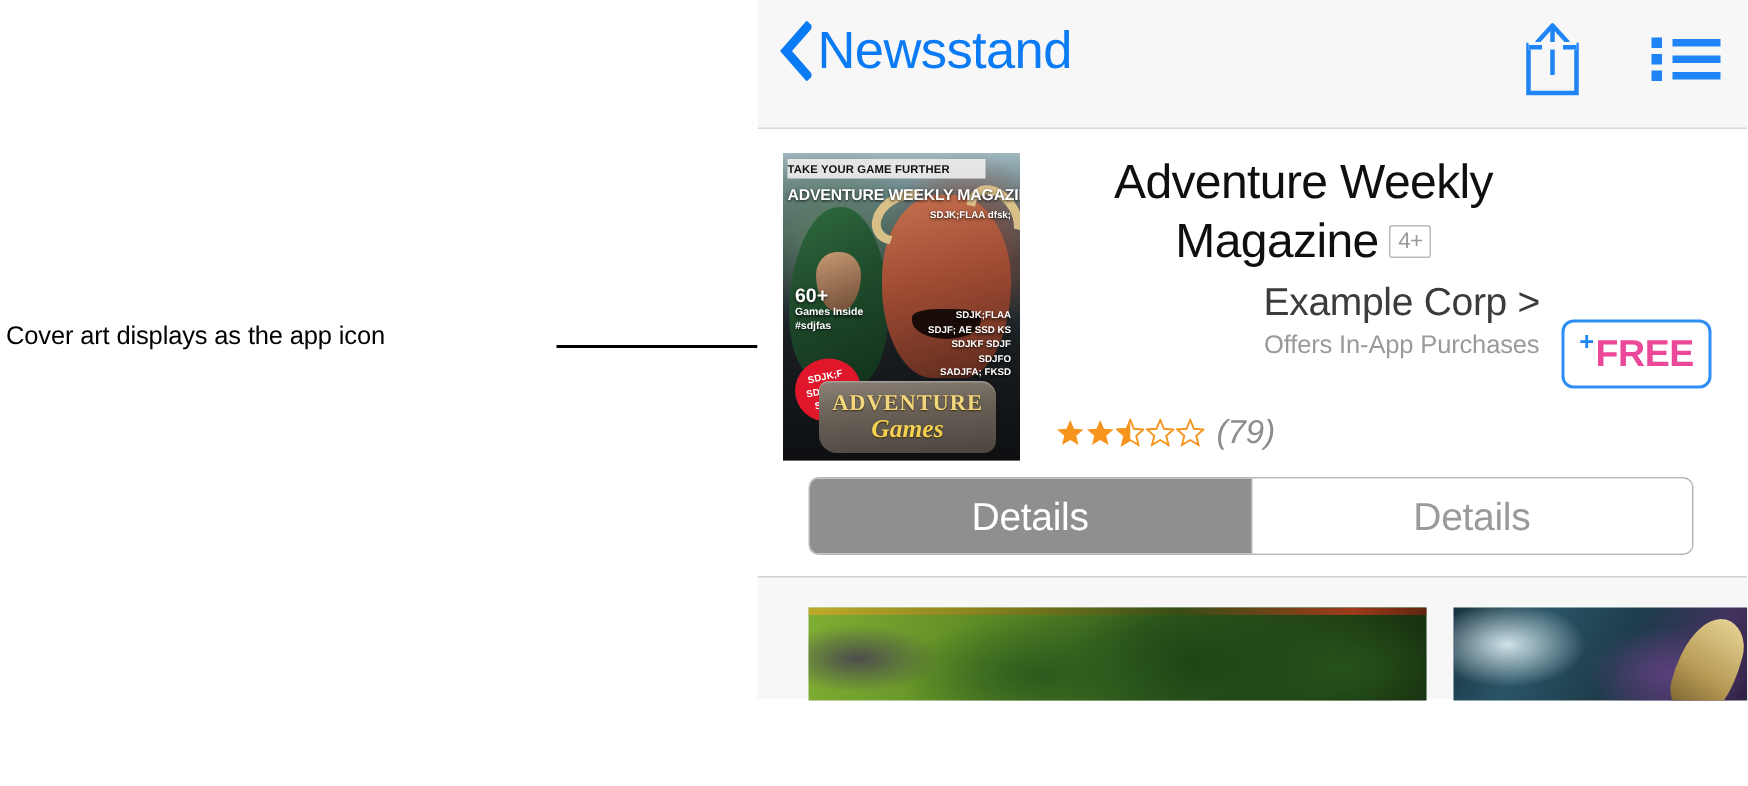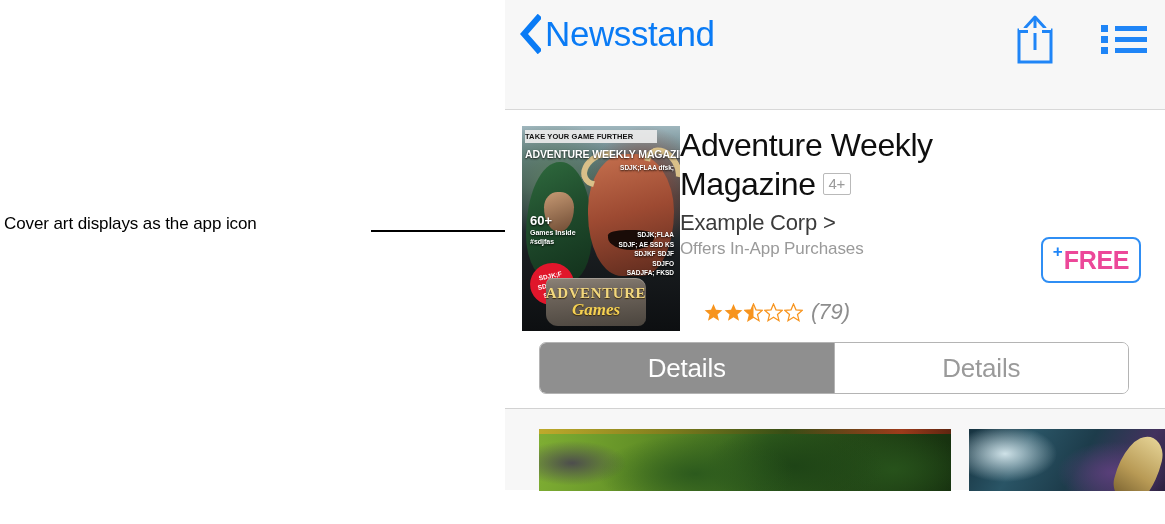--- a/index.html
+++ b/index.html
@@ -42,21 +42,21 @@
     top: 0;
     width: 660px;
     height: 524px;
     background: #ffffff;
     overflow: hidden;
   }
 
   
   .navbar {
     position: relative;
-    height: 110px;
+    height: 86px;
     background: #f7f7f7;
     border-bottom: 1px solid #d8d8d8;
     box-sizing: border-box;
   }
   .nav-back {
     position: absolute;
     left: 14px;
     top: 14px;
     display: flex;
     align-items: center;
@@ -212,21 +212,21 @@
     display: flex;
     flex-direction: column;
     align-items: center;
     justify-content: center;
     transform: rotate(-12deg);
     text-align: center;
   }
   .cover-logo {
     position: absolute;
     left: 24px; top: 152px;
-    width: 100px; height: 48px;
+    width: 118px; height: 48px;
     background: linear-gradient(175deg,#8d8378 0%,#6a6158 40%,#4b453e 100%);
     border-radius: 6px 10px 8px 12px;
     box-shadow: inset 0 1px 0 rgba(255,255,255,0.25);
     display: flex;
     flex-direction: column;
     align-items: center;
     justify-content: center;
   }
   .cover-logo .l1 {
     font-family: "Liberation Serif", serif;
@@ -243,22 +243,24 @@
     font-size: 17px;
     font-weight: bold;
     color: #f5d153;
     text-shadow: 0 1px 1px #3a2a0c;
     line-height: 18px;
   }
 
   
   .app-meta {
     flex: 1 1 auto;
+    padding-left: 24px;
     position: relative;
     min-height: 205px;
+    text-align: center;
   }
   .app-title {
     font-size: 32px;
     color: #0f0f0f;
     line-height: 39px;
     letter-spacing: -0.4px;
     max-width: 330px;
   }
   .age-badge {
     display: inline-block;
@@ -266,21 +268,21 @@
     color: #9a9a9a;
     font-size: 15px;
     line-height: 17px;
     padding: 1px 5px 2px;
     border-radius: 2px;
     vertical-align: 6px;
     margin-left: 7px;
   }
   .app-dev {
     margin-top: 6px;
-    font-size: 22px;
+    font-size: 26px;
     color: #3b3b3b;
     letter-spacing: -0.2px;
     cursor: pointer;
   }
   .app-iap {
     margin-top: 3px;
     font-size: 17px;
     color: #9a9a9a;
     letter-spacing: -0.1px;
   }

